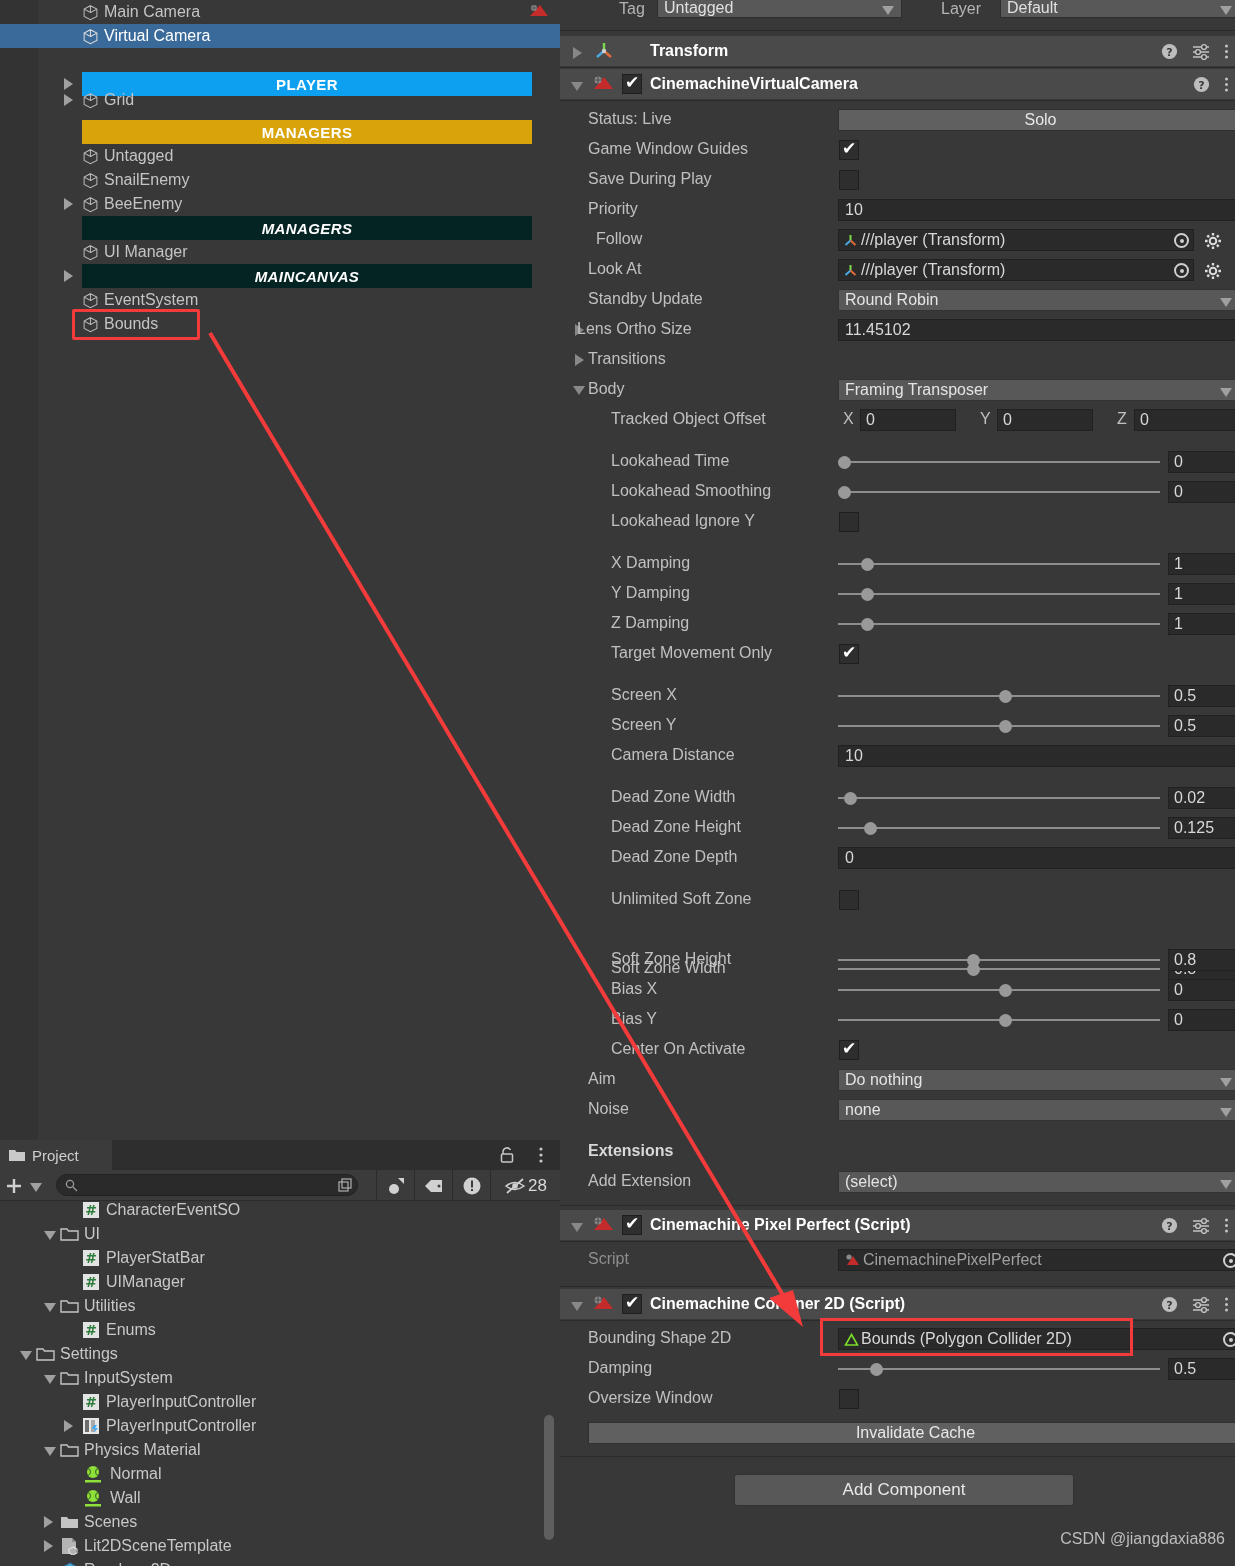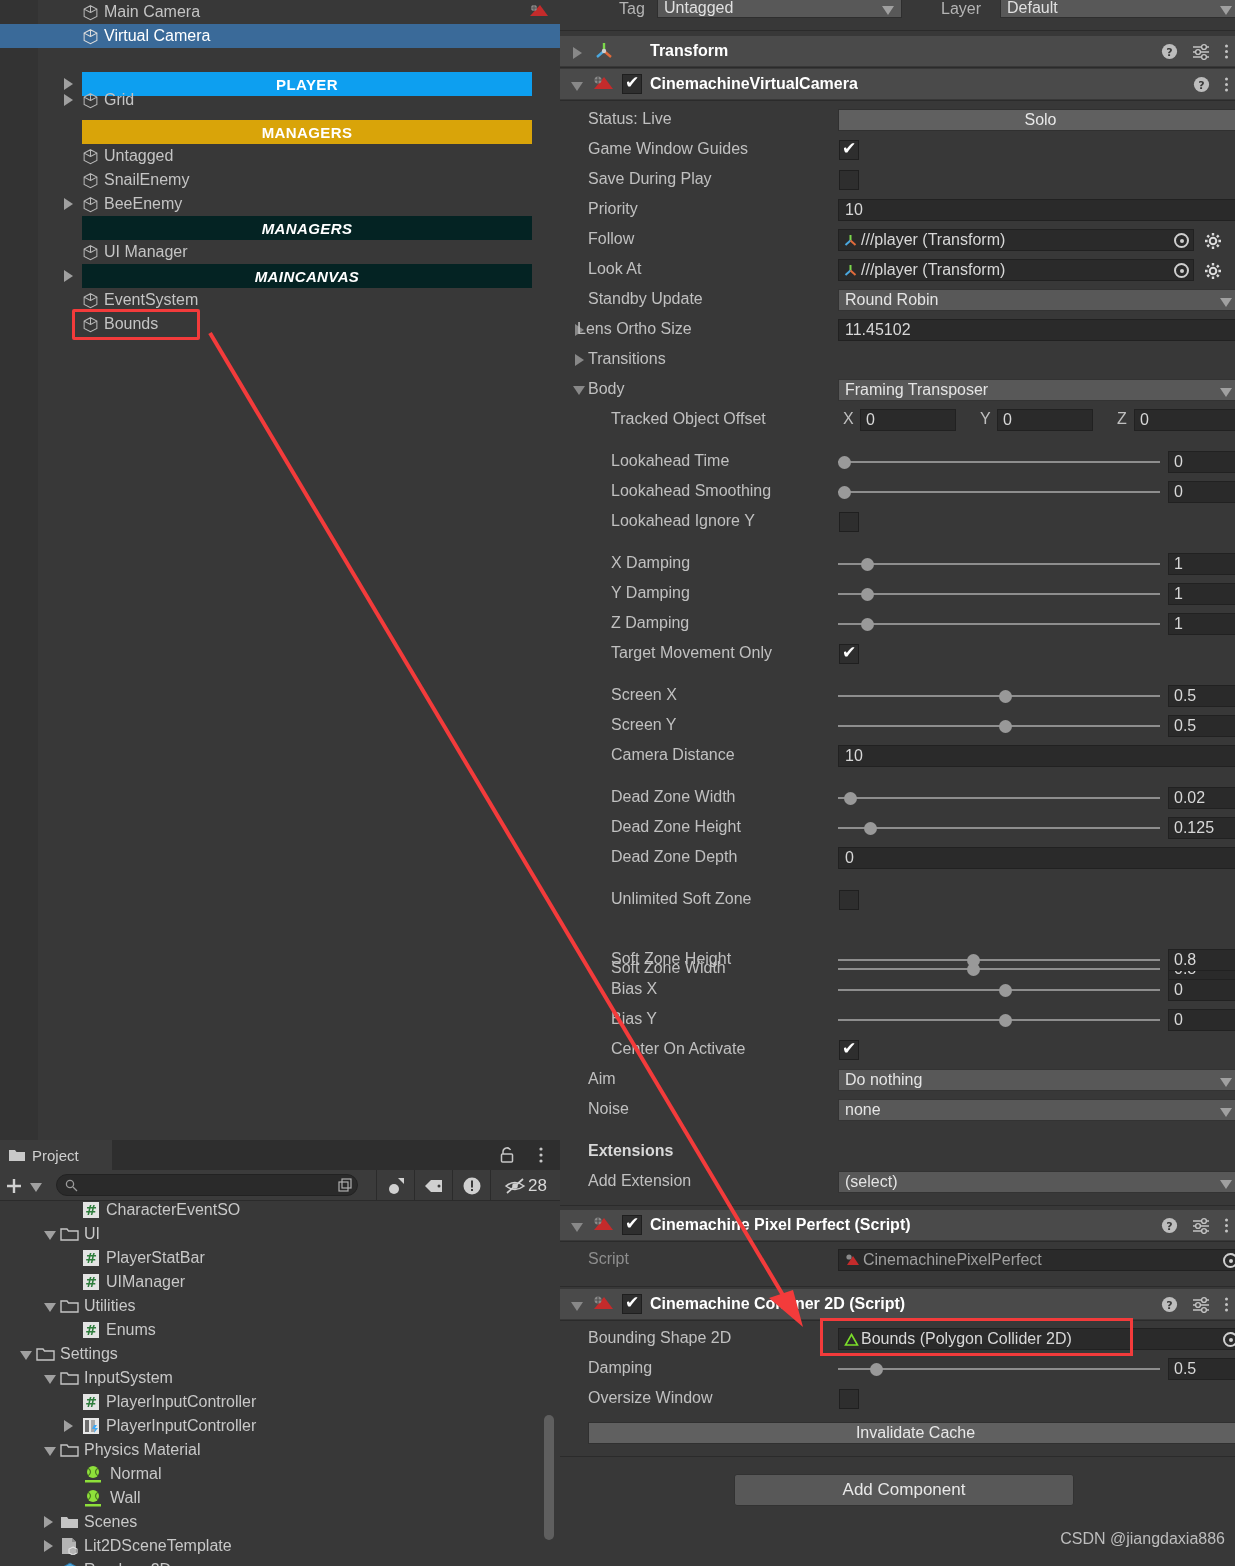--- a/index.html
+++ b/index.html
@@ -491,21 +491,21 @@
   </div>
 
   <div class="irow" style="top:195px">
     <span class="ilabel" style="left:28px">Priority</span>
     <div class="fld" style="left:278px;width:405px">
       <span>10</span>
     </div>
   </div>
 
   <div class="irow" style="top:225px">
-    <span class="ilabel" style="left:28px">Follow</span>
+    <span class="ilabel" style="left:36px">Follow</span>
     <div class="fld" style="left:278px;width:356px">
       <svg style="position:absolute;left:4px;top:3px;width:15px;height:15px" viewBox="0 0 15 15">
           <path d="M7.5 7.5 L7.5 2" stroke="#7bd94a" stroke-width="2"></path>
           <path d="M7.5 7.5 L2.5 12" stroke="#4aa8e0" stroke-width="2"></path>
           <path d="M7.5 7.5 L12.5 12" stroke="#e06a3a" stroke-width="2"></path>
         </svg>
       <span style="padding-left:22px">///player (Transform)</span>
       <div class="objsel"></div>
     </div>
     <svg style="position:absolute;left:644px;top:7px;width:18px;height:18px" viewBox="0 0 18 18">

